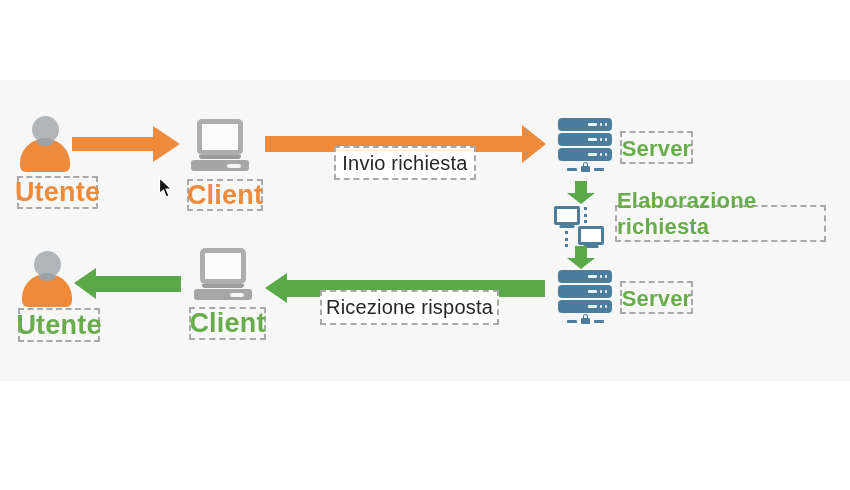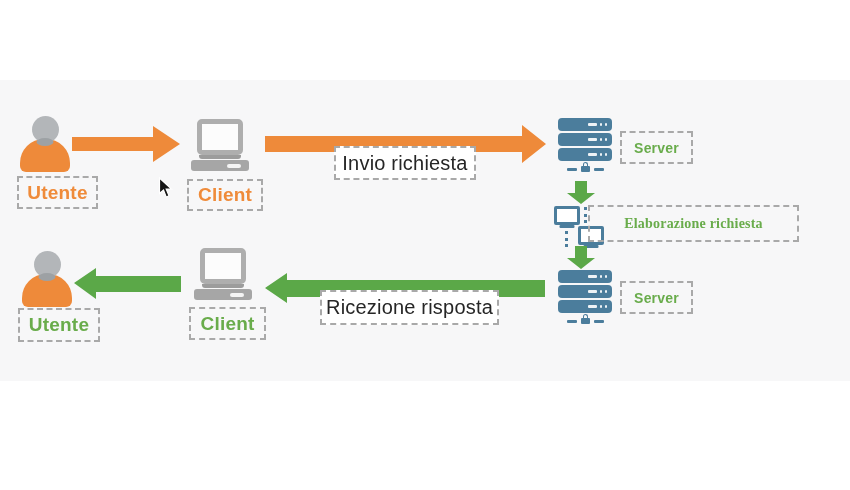--- a/index.html
+++ b/index.html
@@ -3,25 +3,25 @@
 <meta charset="utf-8">
 <style>
   html,body{margin:0;padding:0;background:#ffffff;font-family:"Liberation Sans",sans-serif;}
   .stage{position:relative;width:850px;height:490px;background:#ffffff;overflow:hidden;}
   .band{position:absolute;left:0;top:80px;width:850px;height:301px;background:#f7f7f8;}
 
   .abs{position:absolute;}
 
   
   .tag{position:absolute;border:2px dashed #a9a9a9;display:flex;align-items:center;justify-content:center;
-       font-weight:bold;font-size:19px;letter-spacing:.2px;box-sizing:border-box;}
+       font-weight:bold;font-size:27px;letter-spacing:.2px;box-sizing:border-box;}
   .tag.orange{color:#ef8b3a;}
   .tag.green{color:#69ac4b;}
   .tag.note{background:#ffffff;color:#262626;font-weight:normal;font-size:20px;z-index:3;}
-  .tag.small{font-size:14px;}
+  .tag.small{font-size:22px;align-items:flex-end;}
 
   
   .person{position:absolute;width:52px;}
   .p-head{position:relative;width:27px;height:27px;border-radius:50%;background:#b3b6b9;margin:0 auto;z-index:2;}
   .p-head::after{content:'';position:absolute;bottom:-3px;left:50%;transform:translateX(-50%);
        width:17px;height:8px;border-radius:50%;background:#9da1a4;}
   .p-body{position:relative;width:50px;height:33px;margin:-4px auto 0;background:#ee8a3a;
        border-radius:24px 24px 6px 6px;z-index:1;}
 
   
@@ -121,21 +121,21 @@
   <svg class="abs" style="left:566px;top:181px;" width="30" height="23" viewBox="0 0 30 23">
     <polygon points="9,0 21,0 21,12 29,12 15,23 1,12 9,12" fill="#5ba848"></polygon>
   </svg>
 
   <div class="network" style="left:553px;top:206px;">
     <div class="net-mon" style="left:1px;top:0;"></div>
     <div class="net-dots" style="left:31px;top:1px;height:16px;"></div>
     <div class="net-dots" style="left:12px;top:25px;height:16px;"></div>
     <div class="net-mon" style="left:25px;top:20px;"></div>
   </div>
-  <div class="tag green small" style="left:588px;top:205px;width:211px;height:37px;font-family:Liberation Serif, serif;">
+  <div class="tag green small" style="left:615px;top:205px;width:211px;height:37px;">
     <span>Elaborazione richiesta</span>
   </div>
 
   <svg class="abs" style="left:566px;top:246px;" width="30" height="23" viewBox="0 0 30 23">
     <polygon points="9,0 21,0 21,12 29,12 15,23 1,12 9,12" fill="#5ba848"></polygon>
   </svg>
 
   <div class="server" style="left:558px;top:270px;">
     <div class="srv-bar">
         <span class="srv-dash"></span>

